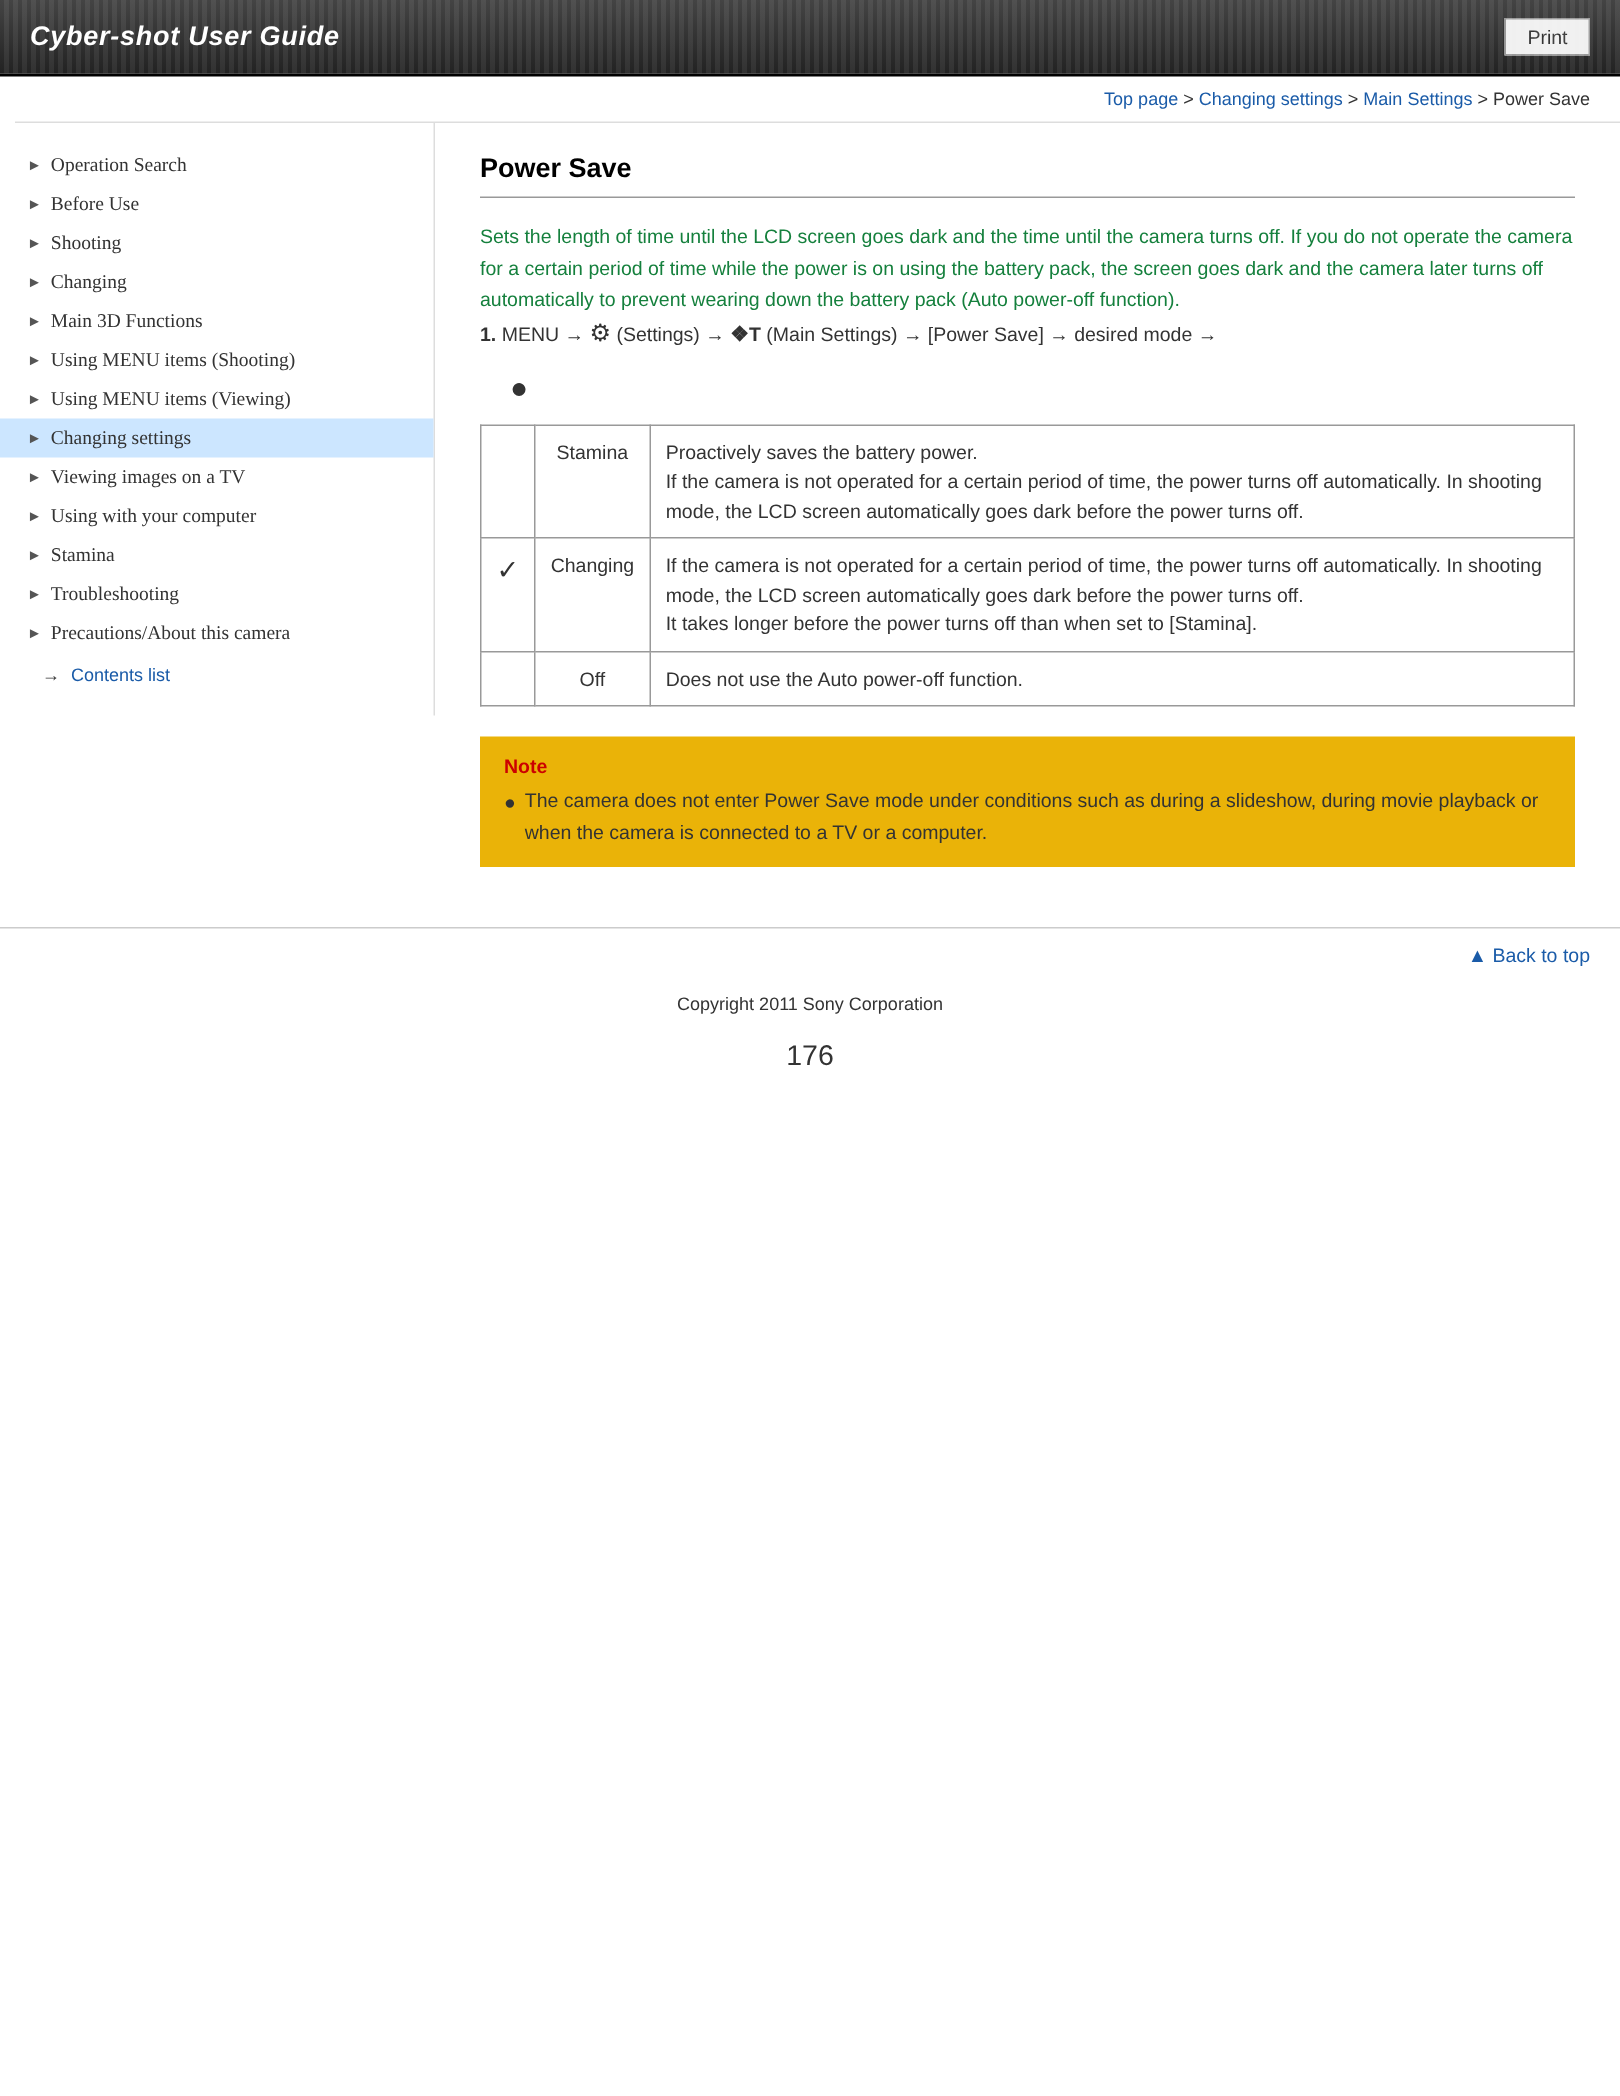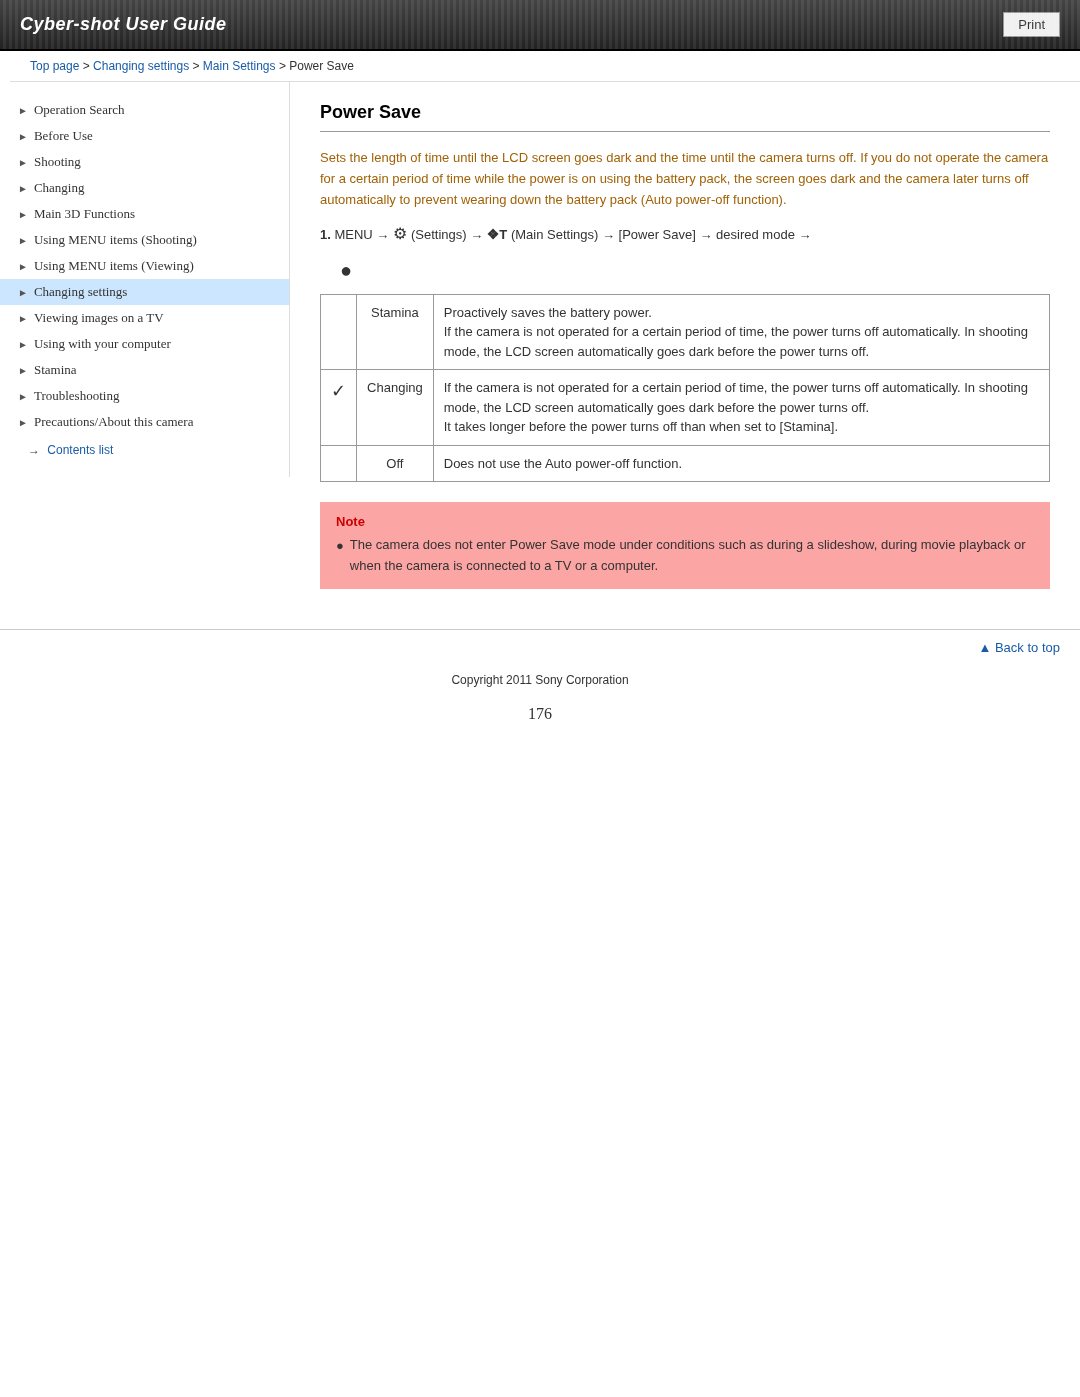--- a/index.html
+++ b/index.html
@@ -25,21 +25,21 @@
       background: #f0f0f0;
       border: 1px solid #999;
       padding: 4px 14px;
       font-size: 13px;
       cursor: pointer;
       color: #333;
     }
 
     
     .breadcrumb-bar {
-      text-align: left;
+      text-align: right;
       padding: 8px 20px;
       font-size: 12px;
       border-bottom: 1px solid #ddd;
       margin-left: 10px;
     }
     .breadcrumb-bar a, .breadcrumb-link {
       color: #1a5ba8;
       text-decoration: none;
     }
     .breadcrumb-bar span {
@@ -106,22 +106,22 @@
       font-weight: bold;
       color: #000;
       border-bottom: 1px solid #999;
       padding-bottom: 8px;
       margin-bottom: 16px;
     }
 
     .description {
       font-size: 13px;
       line-height: 1.6;
-      margin-bottom: 11px;
-      color: #a16207;
+      margin-bottom: 0;
+      color: #15803d;
     }
 
     .step {
       font-size: 13px;
       margin-bottom: 12px;
       line-height: 1.6;
     }
     .step strong {
       font-weight: bold;
     }
@@ -153,21 +153,21 @@
       text-align: center;
     }
     .info-table .icon-cell {
       width: 30px;
       text-align: center;
       font-size: 16px;
     }
 
     
     .note-box {
-      background: #fca5a5;
+      background: #eab308;
       padding: 12px 16px;
       margin-bottom: 20px;
       font-size: 13px;
       margin-top: 20px;
     }
     .note-title {
       font-weight: bold;
       color: #cc0000;
       margin-bottom: 6px;
     }
@@ -200,24 +200,23 @@
 
     .copyright {
       text-align: center;
       font-size: 12px;
       color: #333;
       padding: 8px;
     }
 
     .page-number {
       text-align: center;
-      font-size: 16px;
+      font-size: 19px;
       color: #333;
       padding: 10px;
-      font-family: Liberation Serif, serif;
     }
 
     
     .header-tile-pattern {
       position: absolute;
       top: 0; left: 0; right: 0; bottom: 0;
       background-image: repeating-linear-gradient(
         90deg,
         transparent,
         transparent 3px,

